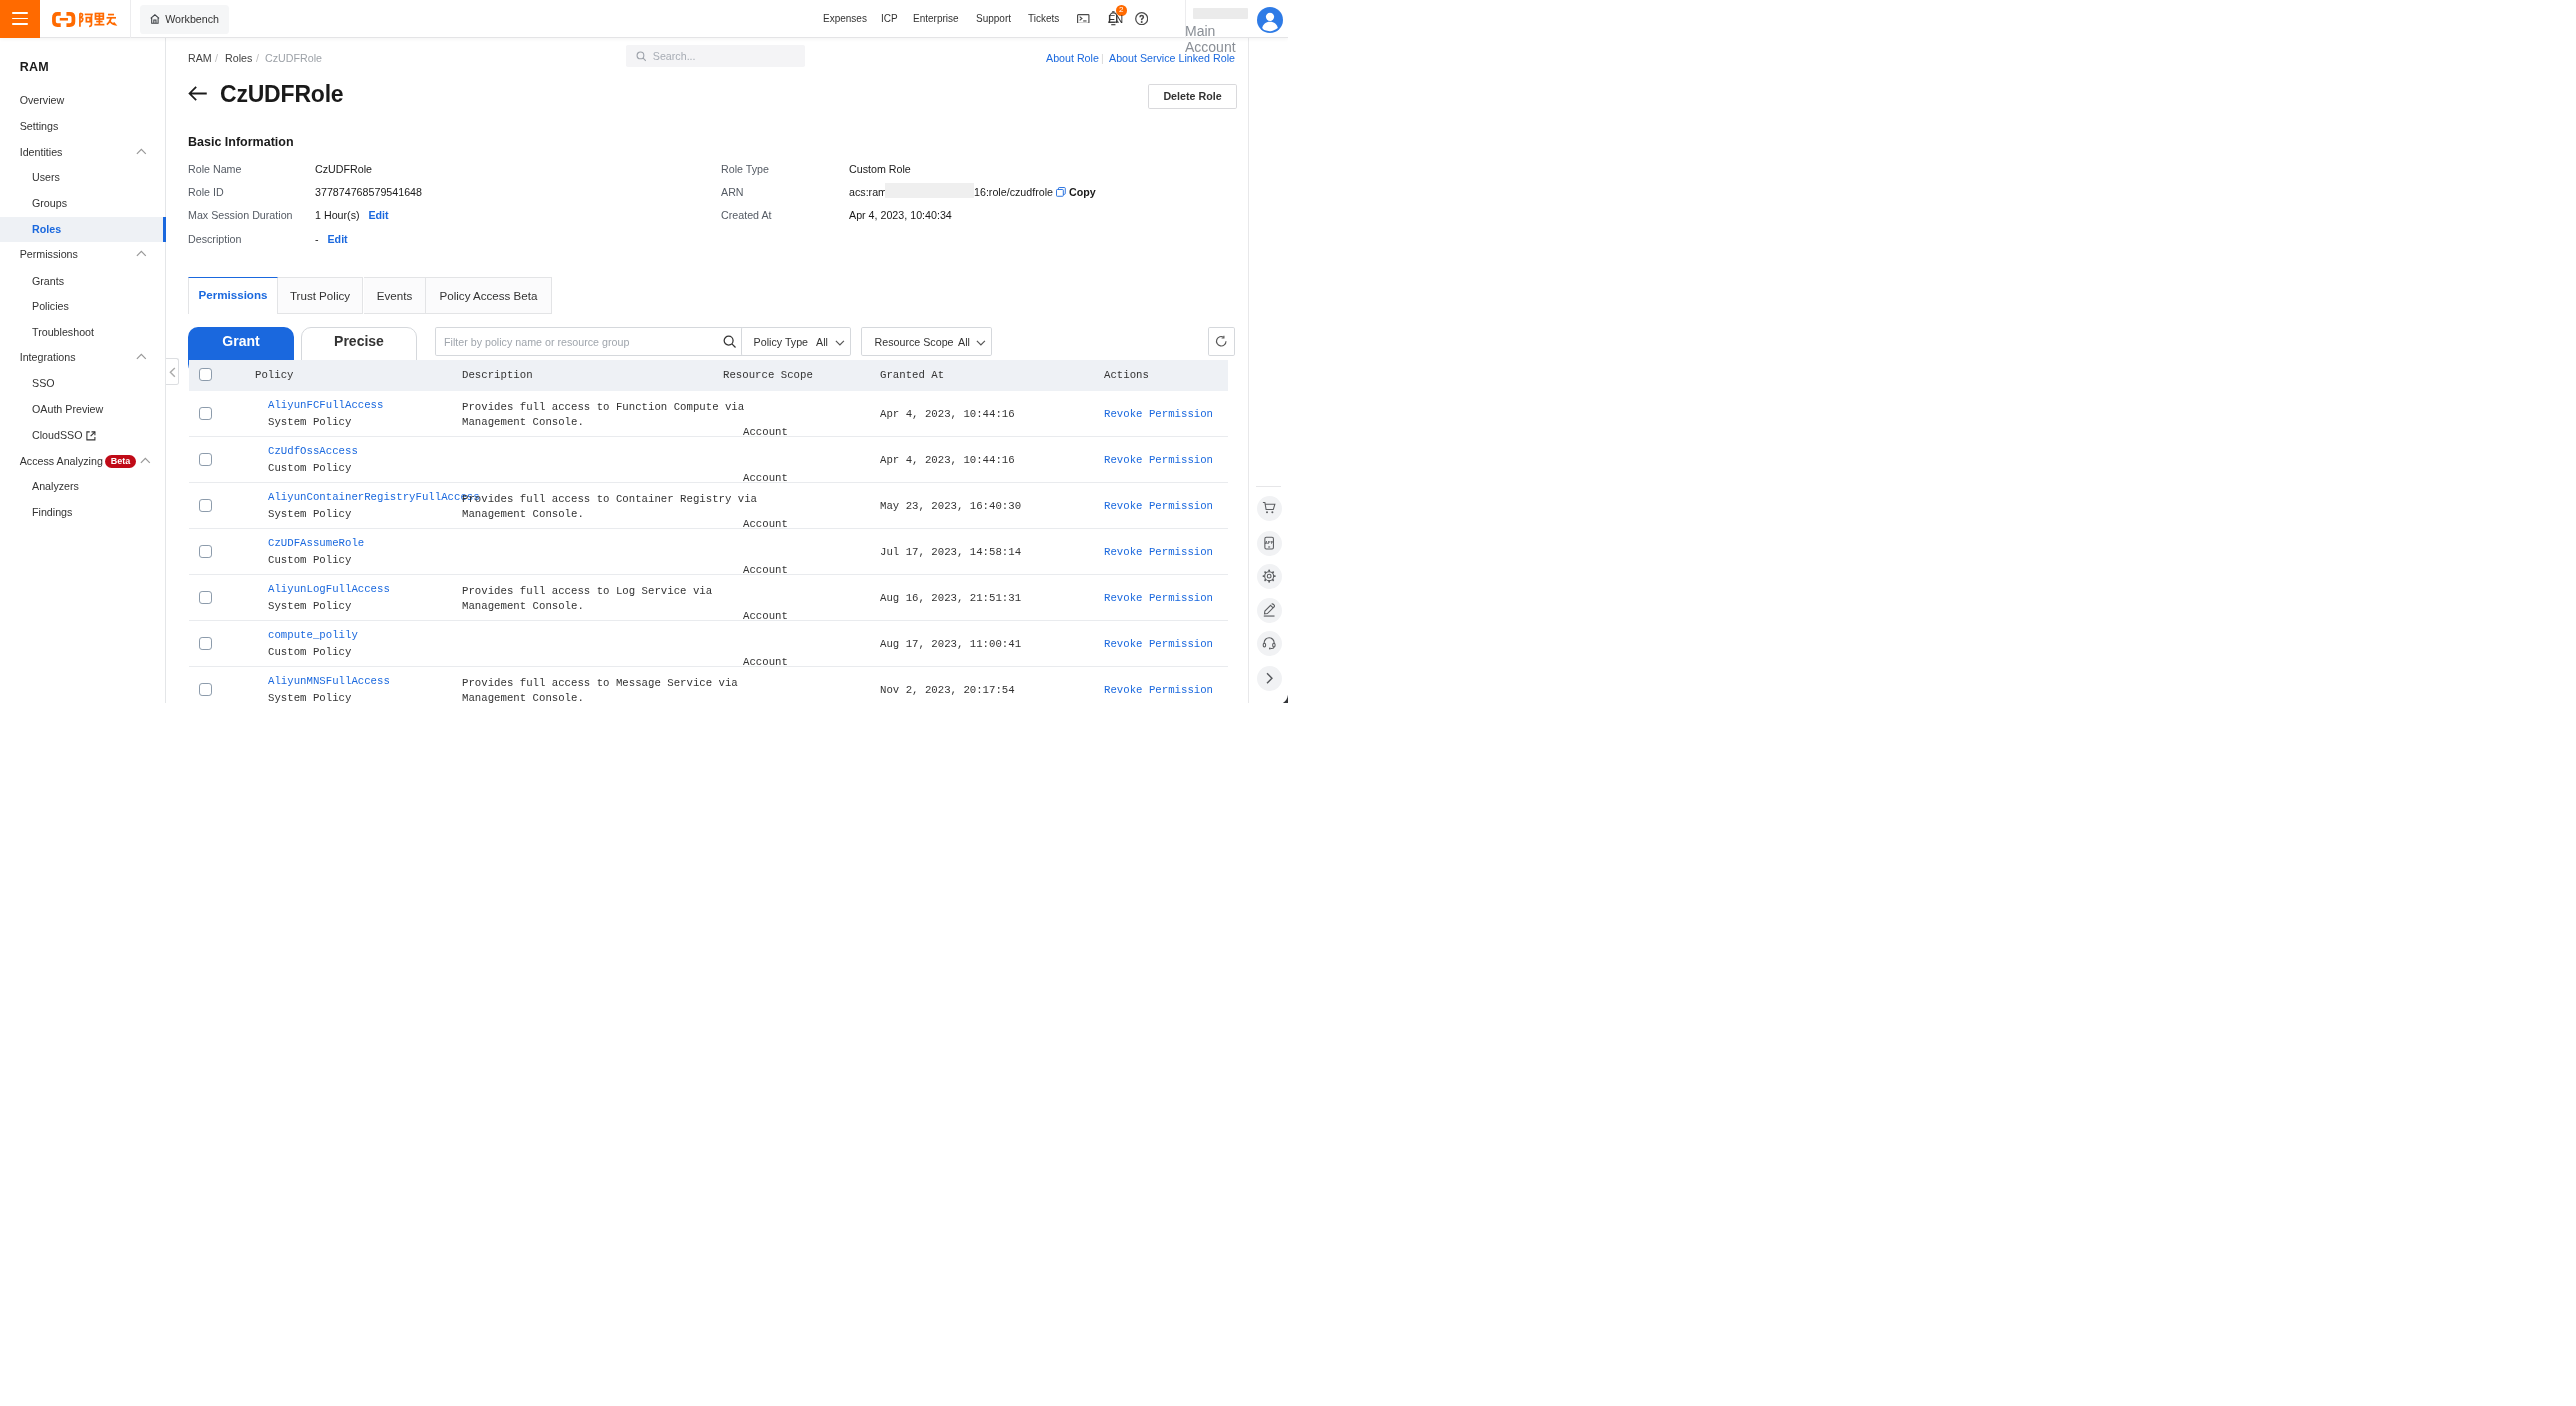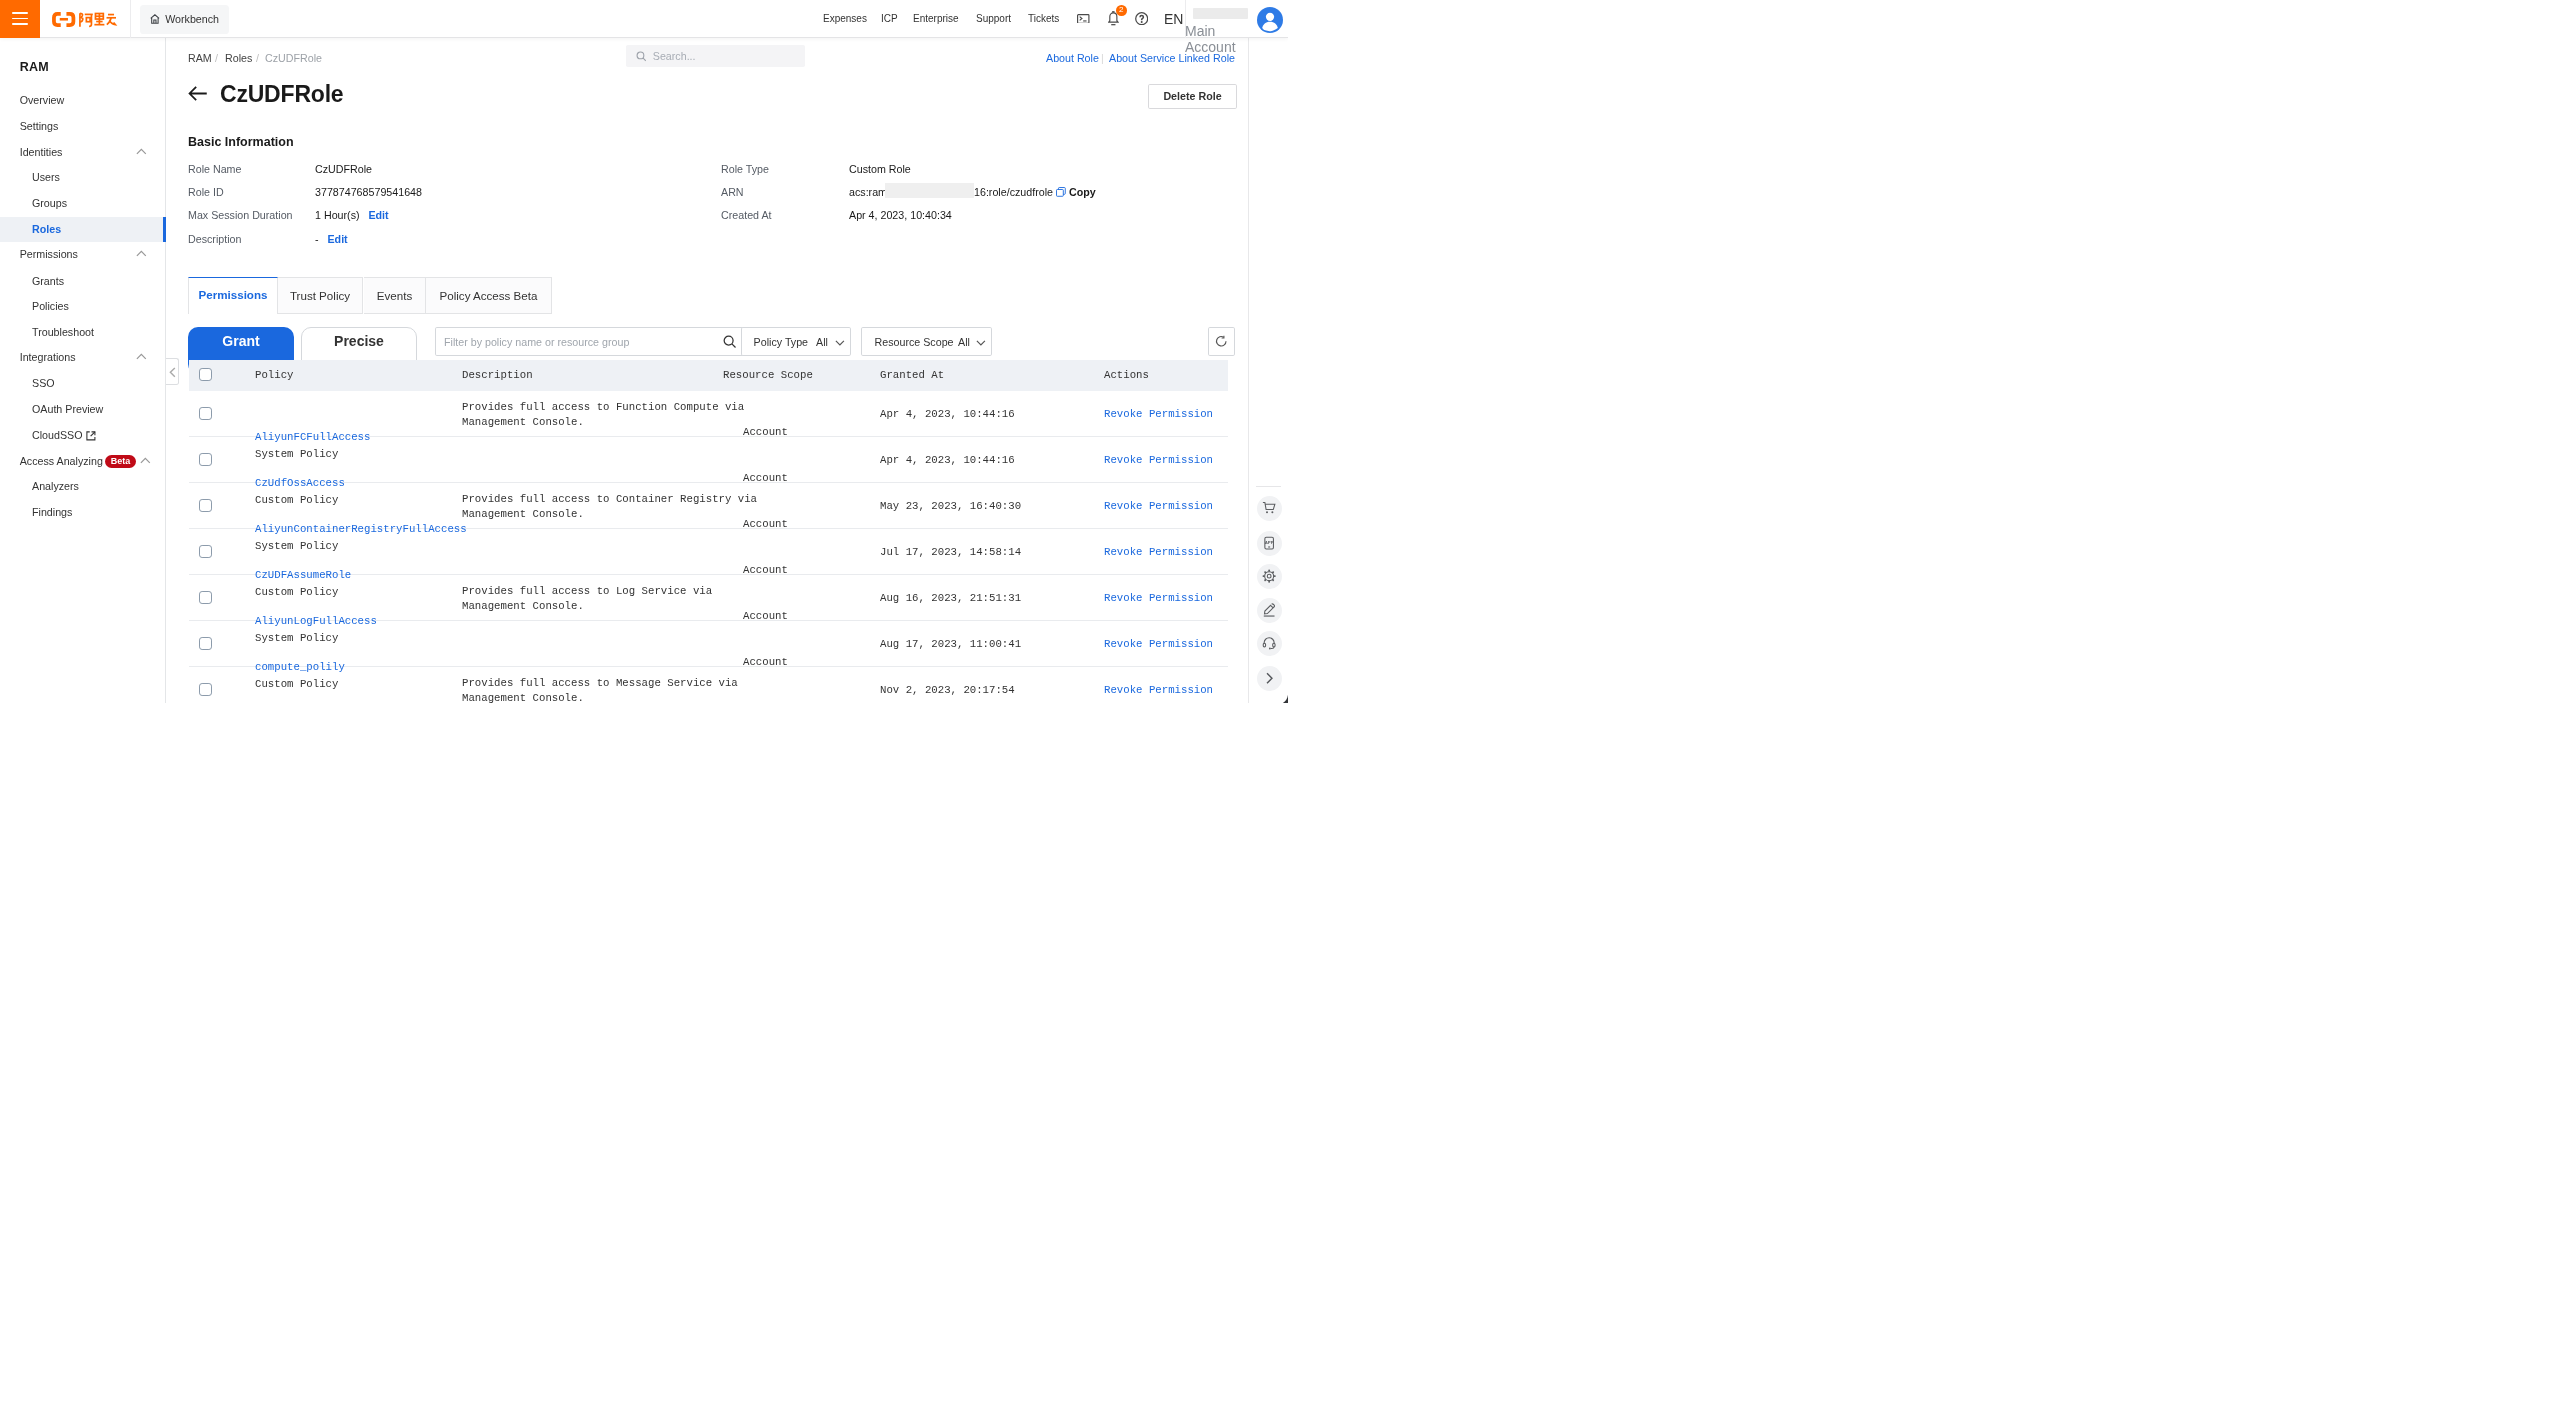--- a/index.html
+++ b/index.html
@@ -62,21 +62,21 @@
   #filterbox { position:absolute; left:425px; top:327px; width:310px; height:29px; border:0.9px solid #d5d8dc; border-radius:1.8px; background:#fff;margin-left:10px; }
   #filterbox span { position:absolute; left:8px; top:8px; font-size:10.7px; color:#a0a6ad; }
   .select { position:absolute; top:327px; height:29px; border:0.9px solid #d5d8dc; border-radius:1.8px; background:#fff; font-size:10.7px; color:#333; }
   #refresh { position:absolute; left:1208px; top:327px; width:27px; height:29px; border:0.9px solid #d5d8dc; border-radius:1.8px; background:#fff; }
 
   
   #table { position:absolute; left:189px; top:360px; width:1039px;font-family:Liberation Mono, monospace; }
   #thead { position:relative; height:31px; background:#eef1f5; font-size:10.7px; color:#333; }
   .trow { position:relative; height:46px; border-bottom:0.9px solid #e9ebee; font-size:10.7px; }
   .cb { position:absolute; left:10.3px; width:12.5px; height:12.5px; border:1.1px solid #8c9bab; border-radius:3.1px; background:#fff; }
-  .c-policy { position:absolute; left:66px;margin-top:32px; }
+  .c-policy { position:absolute; left:79px; }
   .c-desc { position:absolute; left:273px; color:#333; line-height:15px; top:8.5px; }
   .c-scope { position:absolute; left:534px; top:35px;margin-left:20px; }
   .c-granted { position:absolute; left:691px; top:17.4px; }
   .c-action { position:absolute; left:915px; top:17.4px; }
   .pol-link { display:block; color:#1A68DE; line-height:15px; margin-top:7.2px; }
   .pol-type { display:block; color:#333; line-height:15px; margin-top:2.2px; }
 
   #collapsebtn { position:absolute; left:166px; top:358px; width:13.4px; height:27px; background:#fff; border:0.9px solid #dcdee1; border-left:none; border-radius:0 2.7px 2.7px 0; }
 
   #corner { position:absolute; right:0; bottom:0; width:6.3px; height:12.5px; }
@@ -139,21 +139,21 @@
       <path d="M6 2.2 C3.4 2.2 2 4.2 2 6.5 V11 L0.8 12.6 H11.2 L10 11 V6.5 C10 4.2 8.6 2.2 6 2.2 Z"></path>
       <path d="M4.6 1 H7.4" stroke-width="1.7"></path>
       <path d="M3.6 15.5 H8.4" stroke-width="1.4"></path>
     </svg>
   <div class="abs" style="left:1116px;top:5.4px;width:10.7px;height:10.7px;border-radius:50%;background:#FF6A00;color:#fff;font-size:8px;text-align:center;line-height:10.7px;">2</div>
   <svg class="abs" style="left:1135px;top:12px" width="13.4" height="13.4" viewBox="0 0 15 15" fill="none" stroke="#4a4a4a">
       <circle cx="7.5" cy="7.5" r="6.7" stroke-width="1.4"></circle>
       <path d="M5.6 5.8 C5.6 4.6 6.4 3.9 7.5 3.9 C8.6 3.9 9.4 4.7 9.4 5.7 C9.4 6.7 8.7 7.1 8.1 7.5 C7.7 7.8 7.5 8.1 7.5 8.6 V9.2" stroke-width="1.7"></path>
       <circle cx="7.5" cy="11.2" r="1.1" fill="#4a4a4a" stroke="none"></circle>
     </svg>
-  <div class="navlink" style="left:1164px;font-size:14px">EN</div>
+  <div class="navlink" style="left:1108px;font-size:11px">EN</div>
   <div id="navdiv2"></div>
   <div id="acctbox"></div>
   <div id="acctlabel">Main Account</div>
   <svg class="abs" style="left:1257px;top:7.2px" width="26" height="26" viewBox="0 0 29 29">
       <circle cx="14.5" cy="14.5" r="14.5" fill="#2E7BE6"></circle>
       <circle cx="14.5" cy="11" r="4.6" fill="#fff"></circle>
       <path d="M14.5 16.5 C9.8 16.5 6.6 19.5 5.8 23.5 C8.1 26.9 16.5 29.2 23.2 23.5 C22.4 19.5 19.2 16.5 14.5 16.5 Z" fill="#fff"></path>
     </svg>
 </div>
 

